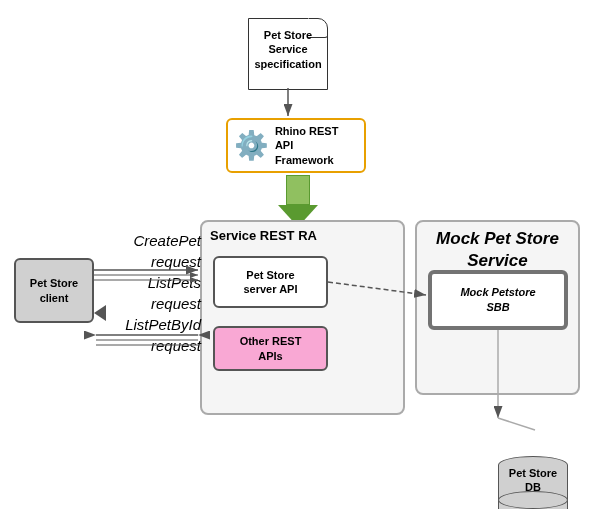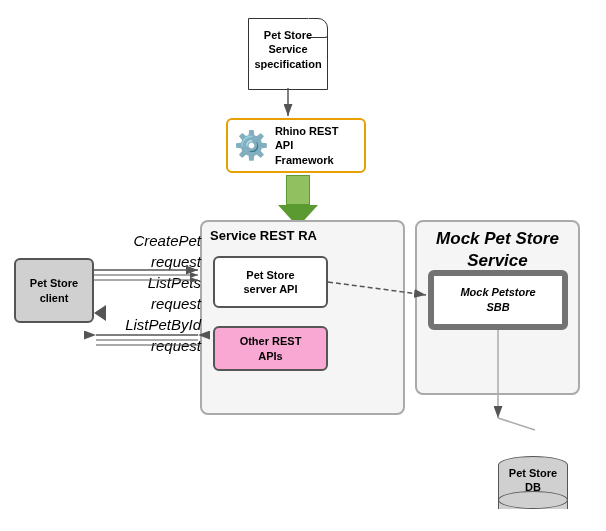--- a/index.html
+++ b/index.html
@@ -198,21 +198,21 @@
     }
 
     
     .mock-sbb-box {
       position: absolute;
       top: 270px;
       left: 428px;
       width: 140px;
       height: 60px;
       background: #fff;
-      border: 6px solid #737373;
+      border: 4px solid #737373;
       border-radius: 6px;
       display: flex;
       align-items: center;
       justify-content: center;
       text-align: center;
     }
     .mock-sbb-text {
       font-size: 11px;
       font-weight: bold;
       font-style: italic;

